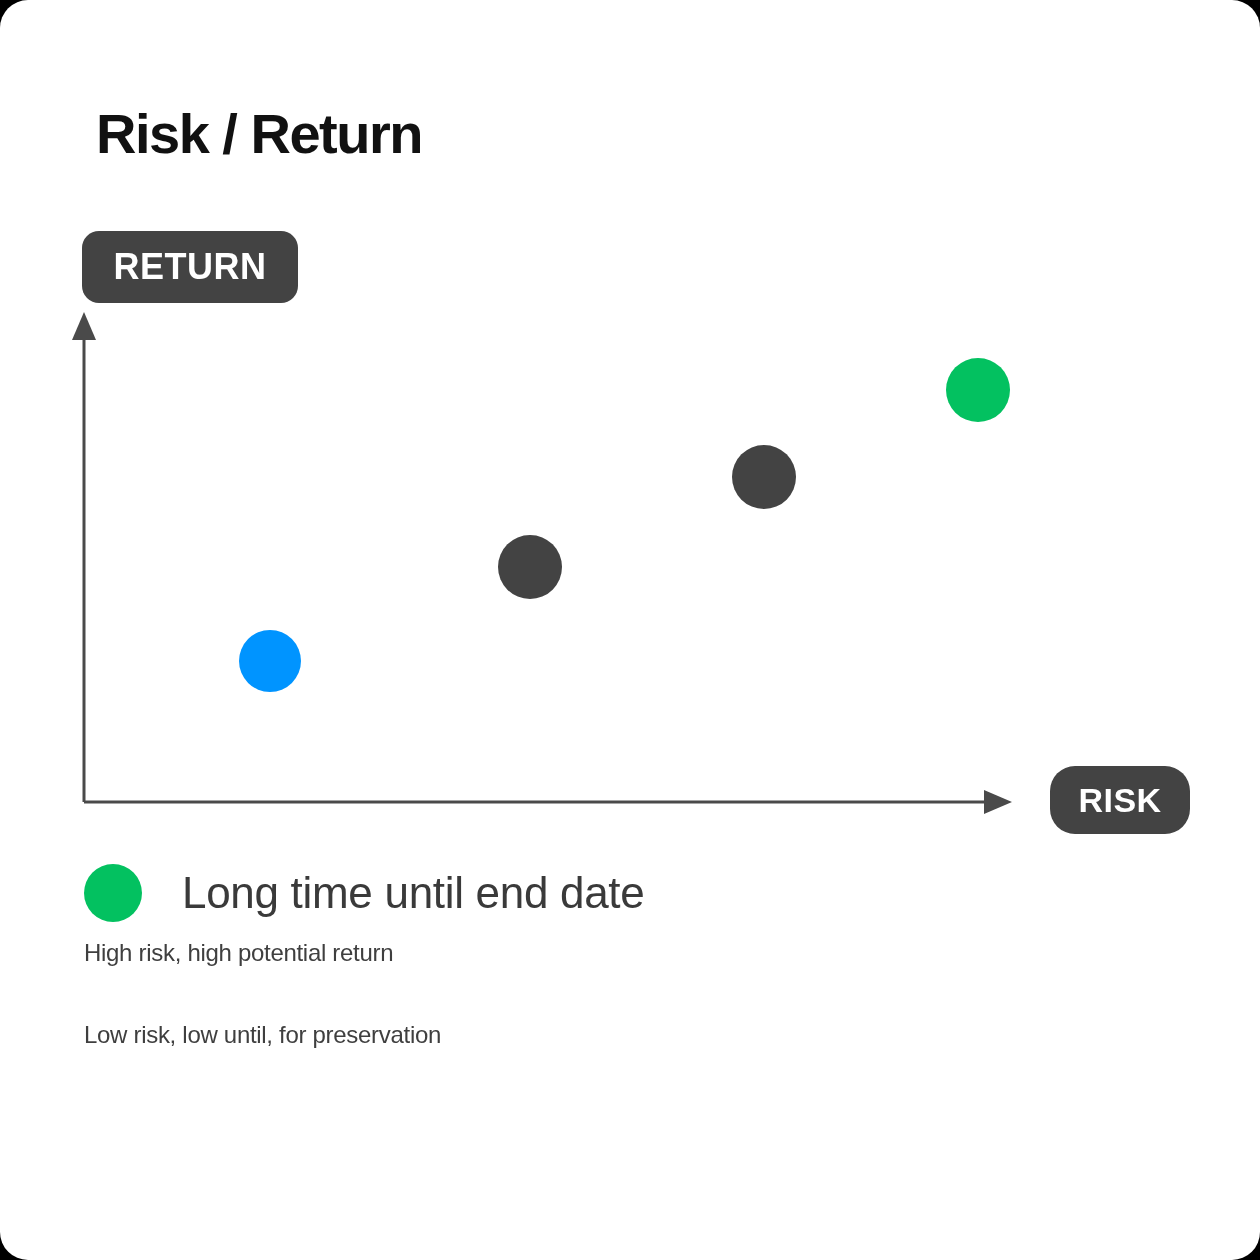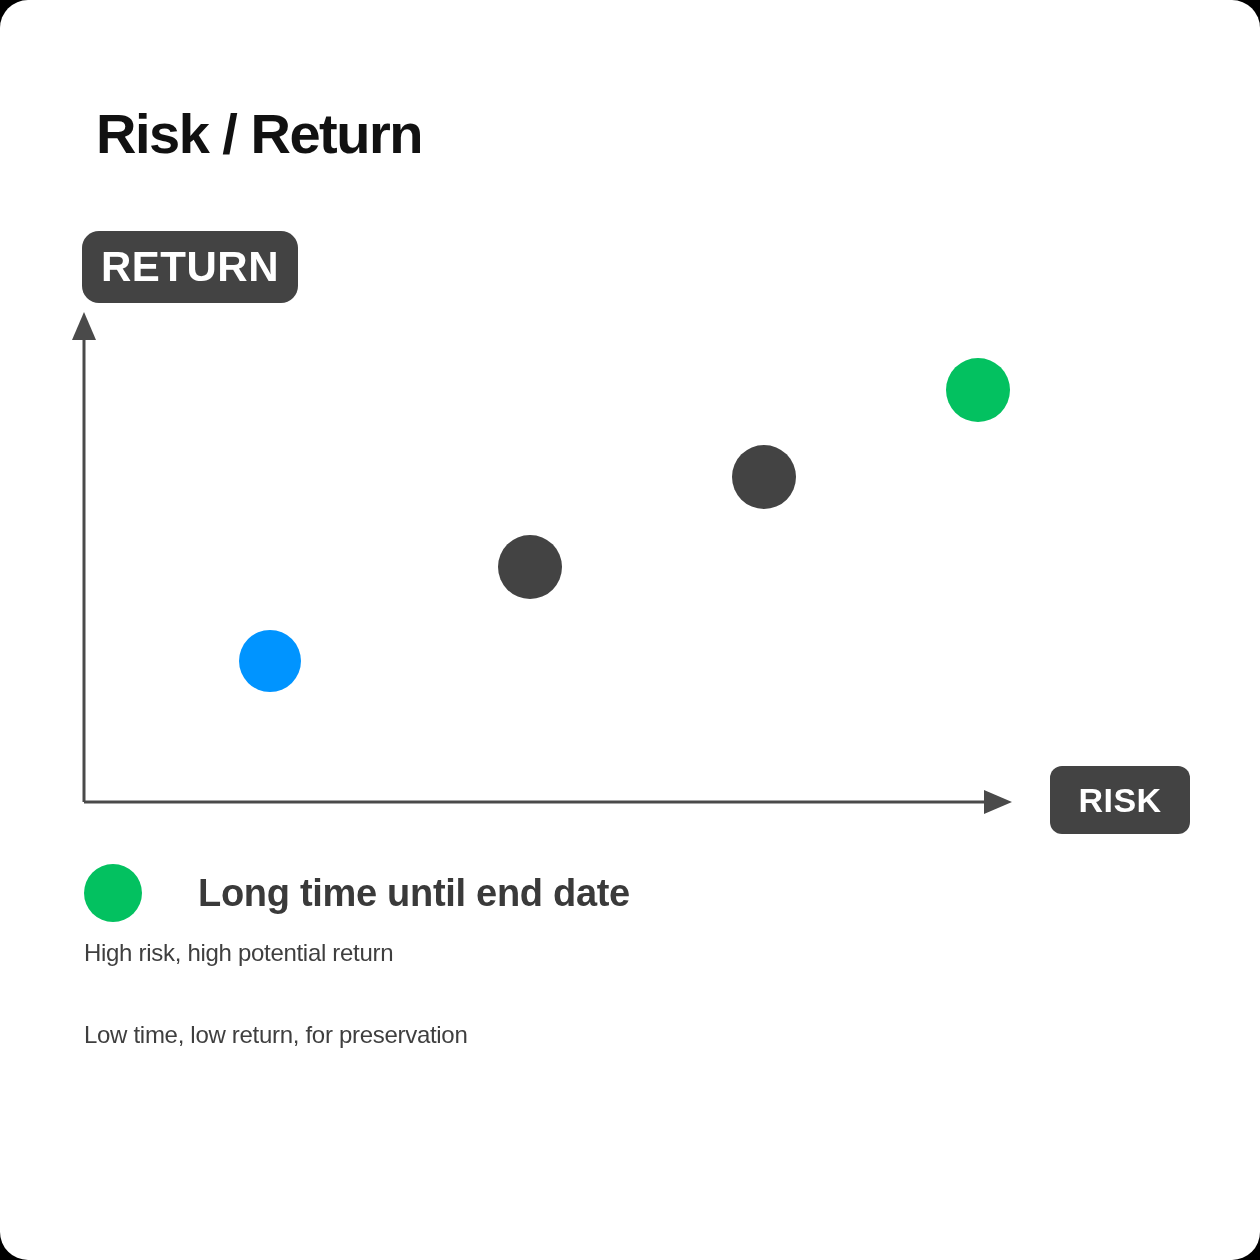--- a/index.html
+++ b/index.html
@@ -50,29 +50,29 @@
     display: flex;
     align-items: center;
     justify-content: center;
     box-sizing: border-box;
   }
   .badge-return {
     left: 82px;
     top: 231px;
     width: 216px;
     height: 72px;
-    font-size: 42px;
+    font-size: 36px;
   }
   .badge-risk {
     left: 1050px;
     top: 766px;
     width: 140px;
     height: 68px;
     font-size: 34px;
-    border-radius: 12px;
+    border-radius: 25px;
   }
 
   
   .plot {
     position: absolute;
     left: 0;
     top: 0;
     width: 1260px;
     height: 1260px;
     pointer-events: none;
@@ -96,23 +96,23 @@
     align-items: center;
     height: 74px;
   }
   .legend-dot {
     width: 58px;
     height: 58px;
     border-radius: 50%;
     flex: 0 0 auto;
   }
   .legend-label {
-    margin-left: 56px;
-    font-size: 38px;
-    font-weight: 700;
+    margin-left: 40px;
+    font-size: 44px;
+    font-weight: 400;
     color: #3a3a3a;
     letter-spacing: -0.3px;
     white-space: nowrap;
   }
   .legend-sub {
     font-size: 24px;
     font-weight: 400;
     color: #3f3f3f;
     letter-spacing: -0.3px;
     white-space: nowrap;
@@ -151,17 +151,17 @@
 
     <div class="legend-group">
       <div class="legend-row">
         <span class="legend-dot" style="background:#03c160"></span>
         <span class="legend-label">Long time until end date</span>
       </div>
       <div class="legend-sub">High risk, high potential return</div>
     </div>
 
     <div class="legend-group" style="margin-top:52px">
-      <div class="legend-sub">Low time, low return, for preservation</div>
+      <div class="legend-sub">Low risk, low until, for preservation</div>
     </div>
 
   </div>
 </div>
 
 </body></html>

